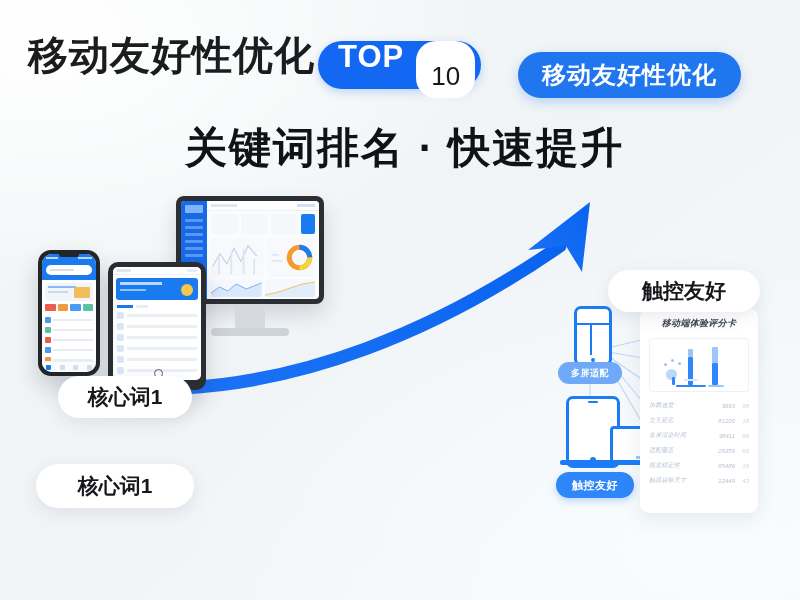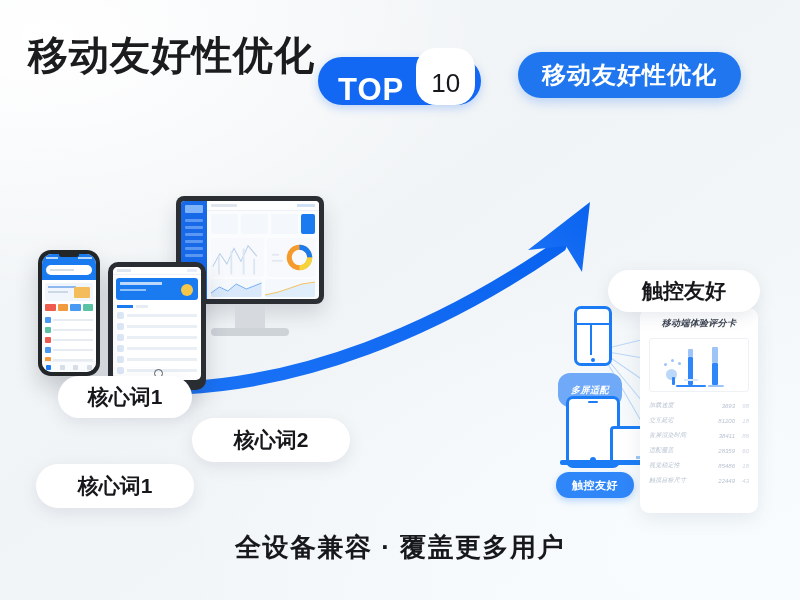--- a/index.html
+++ b/index.html
@@ -17,23 +17,23 @@
       linear-gradient(145deg,#f4f7f8 0%,#f1f4f6 45%,#f5f9fb 100%);
   }
 
   
   .h-main{
     position:absolute;left:28px;top:28px;
     font-size:40px;font-weight:bold;letter-spacing:1px;
     color:#1b1c1e;white-space:nowrap;
   }
   .badge-top{
-    position:absolute;left:318px;top:57px;
+    position:absolute;left:318px;top:41px;
     height:48px;box-sizing:border-box;
-    display:flex;align-items:flex-end;
+    display:flex;align-items:flex-start;
     background:#1268f3;border-radius:26px;
     padding:0 6px 0 20px;
     box-shadow:0 3px 10px rgba(18,104,243,.25);
   }
   .badge-top .t-word{
     color:#ffffff;font-size:31px;font-weight:bold;letter-spacing:1px;
     margin-right:12px;line-height:1;
   }
   .badge-top .t-num{
     background:#ffffff;color:#16181c;
@@ -159,20 +159,21 @@
 
   <div class="h-main">移动友好性优化</div>
 
   <div class="badge-top">
     <span class="t-word">TOP</span>
     <span class="t-num">10</span>
   </div>
 
   <div class="badge-right">移动友好性优化</div>
 
+  <div class="h-sub">关键词排名 · 快速提升</div>
 
   <div class="arrow-wrap">
     <svg width="800" height="320" viewBox="0 0 800 320">
       <defs>
         <linearGradient id="agrad" x1="0" y1="1" x2="1" y2="0">
           <stop offset="0" stop-color="#1a72f6"></stop>
           <stop offset="1" stop-color="#0a63ef"></stop>
         </linearGradient>
       </defs>
       <path d="M183,238 C300,232 430,186 560,96" stroke="url(#agrad)" stroke-width="13" fill="none" stroke-linecap="round"></path>
@@ -358,21 +359,21 @@
         <line x1="92" y1="148" x2="118" y2="142"></line>
         <line x1="92" y1="152" x2="118" y2="176"></line>
         <line x1="42" y1="78" x2="42" y2="96"></line>
       </g>
     </svg>
     <div class="d-phone" style="left:26px;top:6px;width:32px;height:54px;">
       <div style="position:absolute;left:0;right:0;top:14px;height:2px;background:#1b7cf5;"></div>
       <div style="position:absolute;left:13px;top:14px;bottom:8px;width:2px;background:#1b7cf5;"></div>
       <div style="position:absolute;left:50%;bottom:1px;margin-left:-2px;width:4px;height:4px;background:#1b7cf5;border-radius:50%;"></div>
     </div>
-    <div class="d-pillsoft" style="left:10px;top:73px;width:64px;height:34px;font-style:italic;">多屏适配</div>
+    <div class="d-pillsoft" style="left:10px;top:62px;width:64px;height:22px;">多屏适配</div>
     <div class="d-phone" style="left:18px;top:96px;width:48px;height:66px;">
       <div style="position:absolute;left:50%;bottom:2px;margin-left:-3px;width:6px;height:6px;background:#1b7cf5;border-radius:50%;"></div>
       <div style="position:absolute;left:50%;top:2px;margin-left:-5px;width:10px;height:2px;background:#1b7cf5;border-radius:1px;"></div>
     </div>
     <div class="d-phone" style="left:62px;top:126px;width:34px;height:32px;border-radius:4px;">
       <div style="position:absolute;right:3px;bottom:2px;width:8px;height:3px;background:#9dc8f7;"></div>
     </div>
     <div class="d-base" style="left:12px;top:160px;width:86px;height:5px;"></div>
     <div class="d-pillstrong" style="left:8px;top:172px;width:78px;height:26px;">触控友好</div>
   </div>
@@ -422,18 +423,16 @@
       <div class="sc-row">
         <span class="nm">触摸目标尺寸</span>
         <span class="v1">22449</span>
         <span class="v2">43</span>
       </div>
     </div>
   </div>
 
   <div class="pill p-touch">触控友好</div>
   <div class="pill p-k1">核心词1</div>
-  <div class="pill p-k2">核心词2</div>
   <div class="pill p-k3">核心词1</div>
 
-  <div class="footer">全设备兼容 · 覆盖更多用户</div>
 
 </div>
 
 </body></html>

